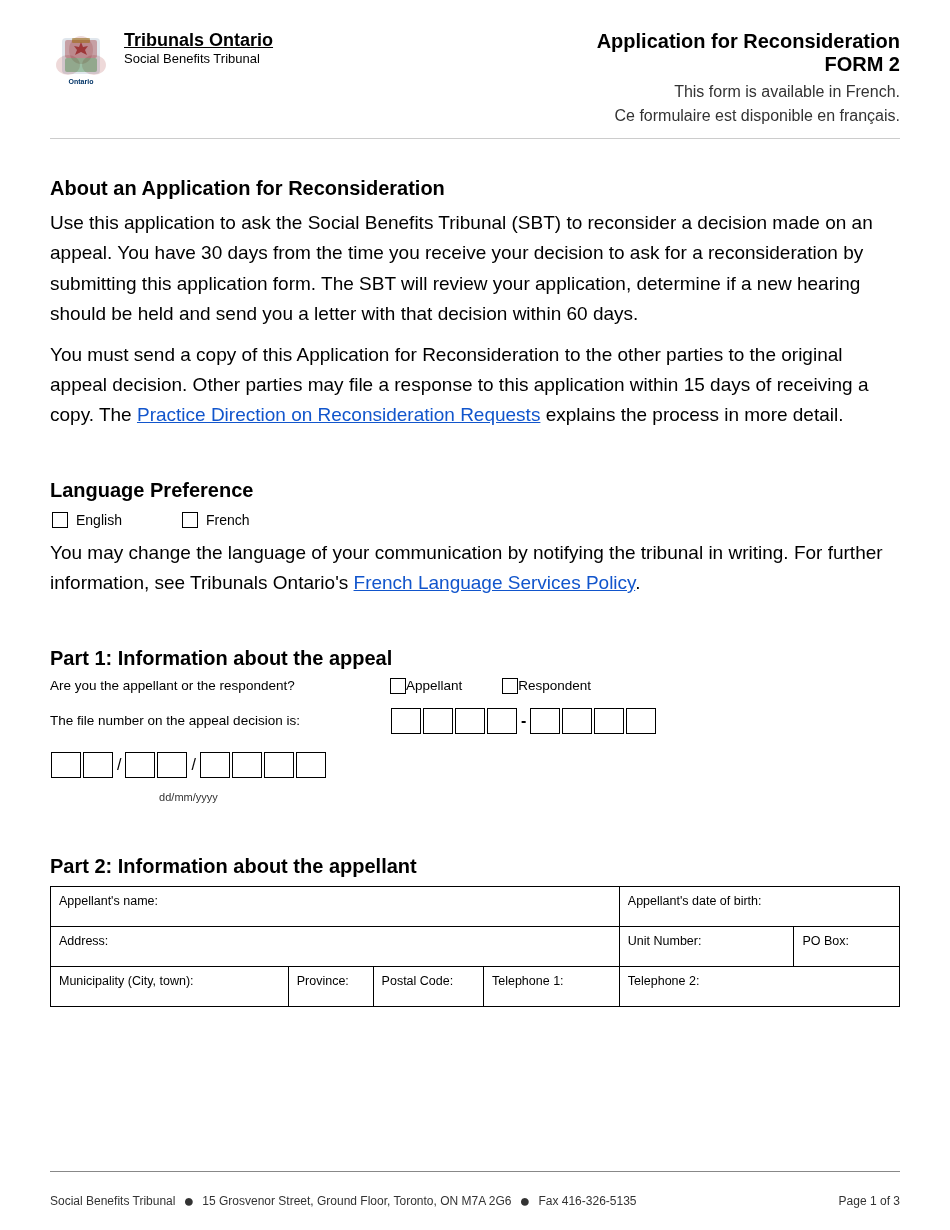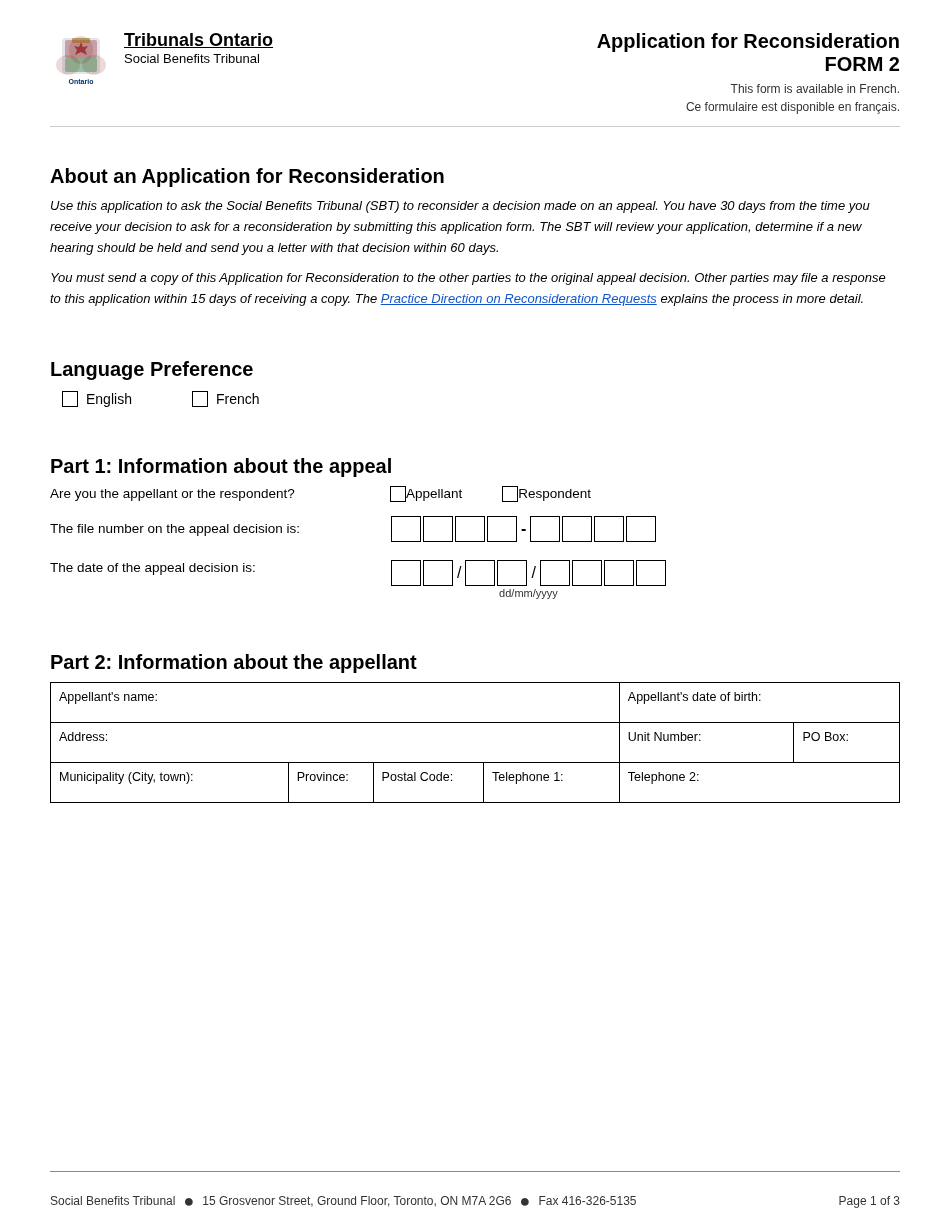--- a/index.html
+++ b/index.html
@@ -53,54 +53,53 @@
       color: #000;
     }
     .header-right {
       text-align: right;
     }
     .form-title {
       font-size: 20px;
       font-weight: bold;
     }
     .form-available {
-      font-size: 12px;
+      font-size: 16px;
       color: #333;
       margin-top: 4px;
       line-height: 1.5;
     }
 
     
     .section {
       margin-bottom: 20px;
     }
     .section-title {
       font-size: 20px;
       font-weight: bold;
       margin-bottom: 8px;
       margin-top: 18px;
     }
     .section-body {
-      font-size: 13px;
+      font-size: 19px;
       line-height: 1.6;
-      font-style: italic;
     }
     .section-body p {
       margin-bottom: 10px;
     }
     a {
       color: #1155cc;
       text-decoration: underline;
     }
 
     
     .lang-options {
       display: flex;
       gap: 60px;
-      margin: 10px 0 10px 12px;
+      margin: 10px 0 10px 2px;
     }
     .lang-option {
       display: flex;
       align-items: center;
       gap: 8px;
       font-size: 14px;
     }
     .checkbox-box {
       width: 16px;
       height: 16px;
@@ -160,21 +159,21 @@
       margin: 0 1px;
     }
     .date-slash {
       margin: 0 3px;
       font-size: 16px;
     }
     .date-label {
       font-size: 11px;
       text-align: center;
       color: #333;
-      margin-top: 1px;
+      margin-top: 13px;
     }
 
     
     .part2-table {
       width: 100%;
       border-collapse: collapse;
       margin-top: 8px;
       font-size: 13px;
     }
     .part2-table td {
@@ -265,20 +264,25 @@
     <div class="section-title">Language Preference</div>
     <div class="lang-options">
       <div class="lang-option">
         <div class="checkbox-box"></div>
         <span>English</span>
       </div>
       <div class="lang-option">
         <div class="checkbox-box"></div>
         <span>French</span>
       </div>
+    </div>
+    <div class="section-body">
+      <p>
+        <span>You may change the language of your communication by notifying the tribunal in writing.  For further information, see Tribunals Ontario's </span><a href="#">French Language Services Policy</a><span>.</span>
+      </p>
     </div>
   </div>
 
   <div class="section">
     <div class="section-title">Part 1:  Information about the appeal</div>
 
     <div class="part1-row">
       <div class="part1-label">Are you the appellant or the respondent?</div>
       <div class="part1-options">
         <div class="part1-option">
@@ -301,21 +305,20 @@
         <div class="fn-box"></div>
         <span class="fn-dash">-</span>
         <div class="fn-box"></div>
         <div class="fn-box"></div>
         <div class="fn-box"></div>
         <div class="fn-box"></div>
       </div>
     </div>
 
     <div class="part1-row" style="align-items:flex-start; padding-top:4px;">
-      <div class="part1-label">The date of the appeal decision is:</div>
       <div>
         <div class="date-container">
           <div class="date-box"></div>
           <div class="date-box"></div>
           <span class="date-slash">/</span>
           <div class="date-box"></div>
           <div class="date-box"></div>
           <span class="date-slash">/</span>
           <div class="date-box"></div>
           <div class="date-box"></div>

